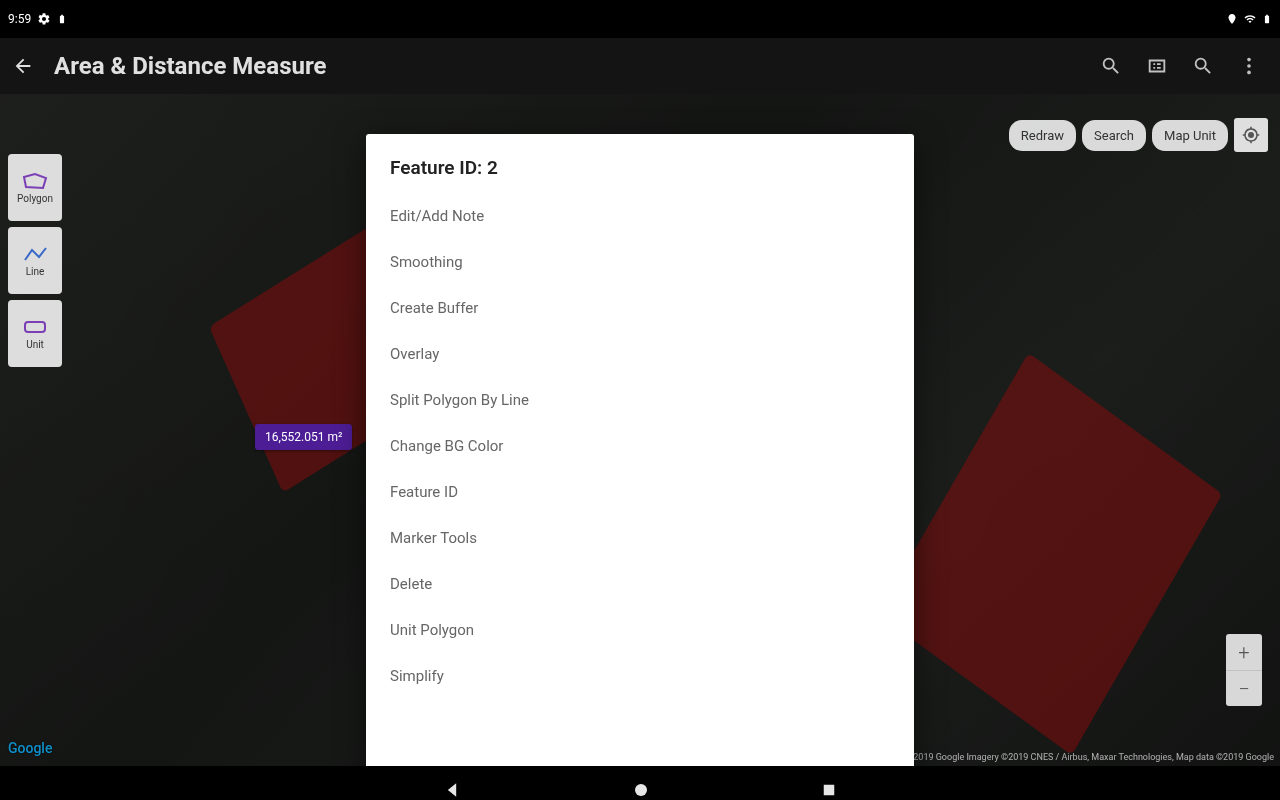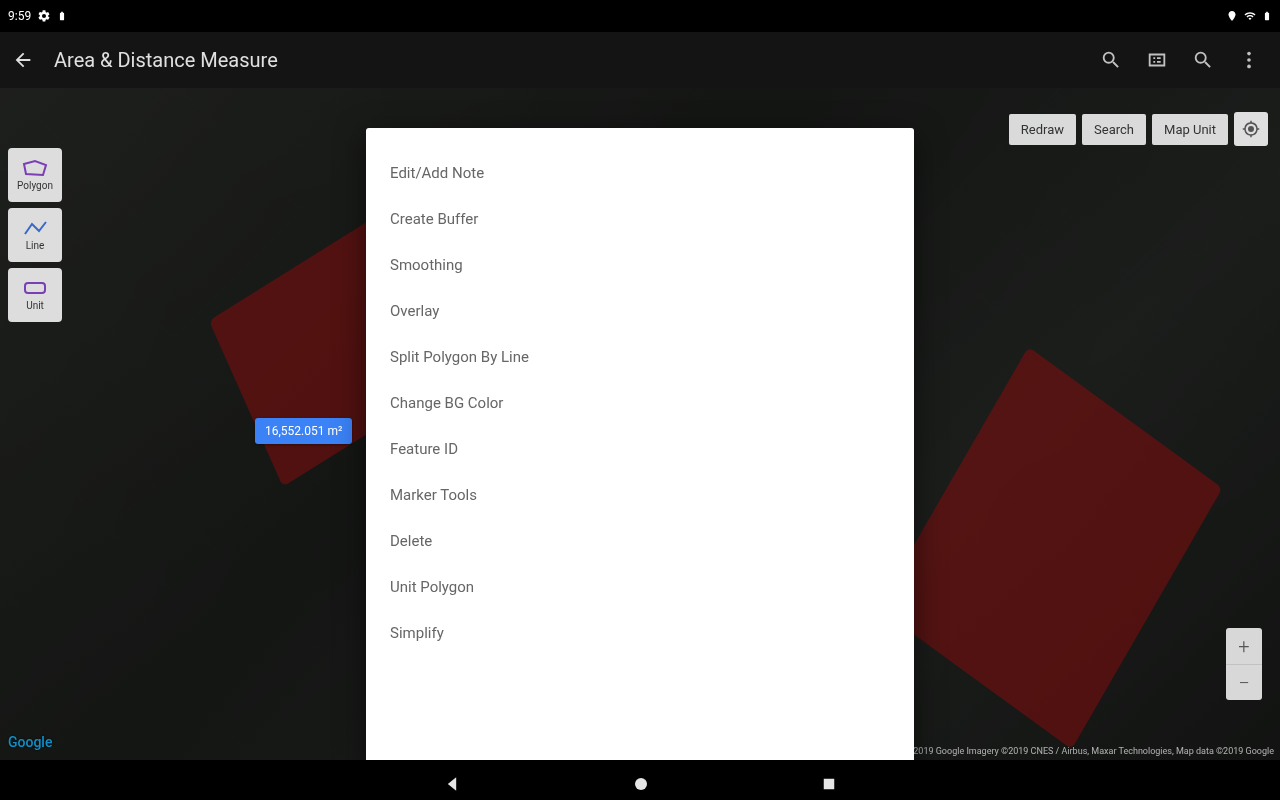--- a/index.html
+++ b/index.html
@@ -1,56 +1,56 @@
 <!DOCTYPE html>
 <html><head>
 <meta charset="utf-8">
 <style>
   * { margin: 0; padding: 0; box-sizing: border-box; }
   html, body { width: 1280px; height: 800px; overflow: hidden; font-family: Roboto, Arial, sans-serif; background: #000; }
 
   
-  .status-bar { height: 32px; background: #000; display: flex; align-items: center; justify-content: space-between; padding: 0 8px; color: #fff; font-size: 12px; }
+  .status-bar { height: 38px; background: #000; display: flex; align-items: center; justify-content: space-between; padding: 0 8px; color: #fff; font-size: 12px; }
   .status-left { display: flex; align-items: center; gap: 6px; }
   .status-right { display: flex; align-items: center; gap: 4px; }
   .ic { display:inline-flex; align-items:center; justify-content:center; }
 
   
   .app-bar { height: 56px; background: #141414; display: flex; align-items: center; color: #e0e0e0; padding: 0 12px; gap: 20px; }
-  .app-title { font-size: 20px; font-weight: 400; color: #e0e0e0; flex: 1; }
+  .app-title { font-size: 24px; font-weight: 700; color: #e0e0e0; flex: 1; }
   .app-actions { display: flex; align-items: center; gap: 24px; padding-right: 8px; }
   .app-actions .ic svg { opacity: 0.85; }
 
   
   .map-area { position: relative; width: 100%; height: calc(800px - 24px - 56px - 48px); background: #2b2f2c; overflow:hidden; }
   .map-bg {
     position:absolute; inset:0;
     background:
       linear-gradient(135deg, rgba(60,65,58,0.9) 0%, rgba(40,44,40,0.95) 40%, rgba(55,60,55,0.9) 70%, rgba(35,38,35,0.95) 100%),
       repeating-linear-gradient(45deg, rgba(90,95,88,0.25) 0 2px, transparent 2px 60px),
       repeating-linear-gradient(-45deg, rgba(120,120,110,0.12) 0 2px, transparent 2px 90px),
       radial-gradient(circle at 20% 30%, rgba(110,120,100,0.3), transparent 40%),
       radial-gradient(circle at 80% 60%, rgba(100,110,100,0.25), transparent 45%);
     filter: saturate(0.8) brightness(0.75);
   }
   .dim-overlay { position:absolute; inset:0; background: rgba(0,0,0,0.35); }
 
   
   .tool-palette { position:absolute; left:8px; top:60px; display:flex; flex-direction:column; gap:6px; }
-  .tool-btn { width:54px; height:54px; background: rgba(248,248,248,0.88); border-radius:4px; display:flex; flex-direction:column; align-items:center; justify-content:center; font-size:10px; color:#333; }
+  .tool-btn { width:54px; height:67px; background: rgba(248,248,248,0.88); border-radius:4px; display:flex; flex-direction:column; align-items:center; justify-content:center; font-size:10px; color:#333; }
   .tool-btn .shape { width:26px; height:18px; margin-bottom:3px; }
 
   
   .poly1 { position:absolute; left:230px; top:170px; width:210px; height:180px; background:rgba(200,20,20,0.55); transform: rotate(-32deg) skewX(-8deg); border-radius:6px; }
   .poly2 { position:absolute; left:930px; top:310px; width:240px; height:300px; background:rgba(200,20,20,0.55); transform: rotate(36deg) skewX(6deg); border-radius:6px; }
-  .area-label { position:absolute; left:255px; top:330px; background:#3b82f6; color:#fff; font-size:12px; padding:6px 10px; border-radius:3px; white-space:nowrap; box-shadow:0 1px 3px rgba(0,0,0,0.4);}
+  .area-label { position:absolute; left:255px; top:330px; background:#4c1d95; color:#fff; font-size:12px; padding:6px 10px; border-radius:3px; white-space:nowrap; box-shadow:0 1px 3px rgba(0,0,0,0.4);}
 
   
   .float-bar { position:absolute; right:12px; top:24px; display:flex; gap:6px; align-items:center; }
-  .float-btn { background: rgba(245,245,245,0.88); padding:8px 12px; font-size:13px; color:#333; border-radius:2px; }
+  .float-btn { background: rgba(245,245,245,0.88); padding:8px 12px; font-size:13px; color:#333; border-radius:13px; }
   .locate-btn { width:34px; height:34px; display:flex; align-items:center; justify-content:center; background: rgba(245,245,245,0.9); border-radius:3px; }
 
   
   .zoom { position:absolute; right:18px; bottom:60px; width:36px; background: rgba(250,250,250,0.85); border-radius:3px; display:flex; flex-direction:column; overflow:hidden; }
   .zoom div { height:36px; display:flex; align-items:center; justify-content:center; color:#555; font-size:20px; font-weight:300; }
   .zoom div + div { border-top:1px solid rgba(0,0,0,0.1); }
 
   
   .google-mark { position:absolute; left:8px; bottom:10px; color:#0ea5e9; font-size:14px; opacity:0.85; font-weight:500; text-shadow:0 0 2px #000;}
   .attrib { position:absolute; right:6px; bottom:4px; color:#eee; font-size:9px; opacity:0.7; white-space:nowrap; }
@@ -175,23 +175,24 @@
 
   <div class="zoom">
     <div>+</div>
     <div>−</div>
   </div>
 
   <div class="google-mark">Google</div>
   <div class="attrib">©2019 Google  Imagery ©2019  CNES / Airbus, Maxar Technologies, Map data ©2019 Google</div>
 
   <div class="dialog">
+    <div class="dialog-title">Feature ID: 2</div>
     <div class="menu-item">Edit/Add Note</div>
+    <div class="menu-item">Smoothing</div>
     <div class="menu-item">Create Buffer</div>
-    <div class="menu-item">Smoothing</div>
     <div class="menu-item">Overlay</div>
     <div class="menu-item">Split Polygon By Line</div>
     <div class="menu-item">Change BG Color</div>
     <div class="menu-item">Feature ID</div>
     <div class="menu-item">Marker Tools</div>
     <div class="menu-item">Delete</div>
     <div class="menu-item">Unit Polygon</div>
     <div class="menu-item">Simplify</div>
   </div>
 </div>

